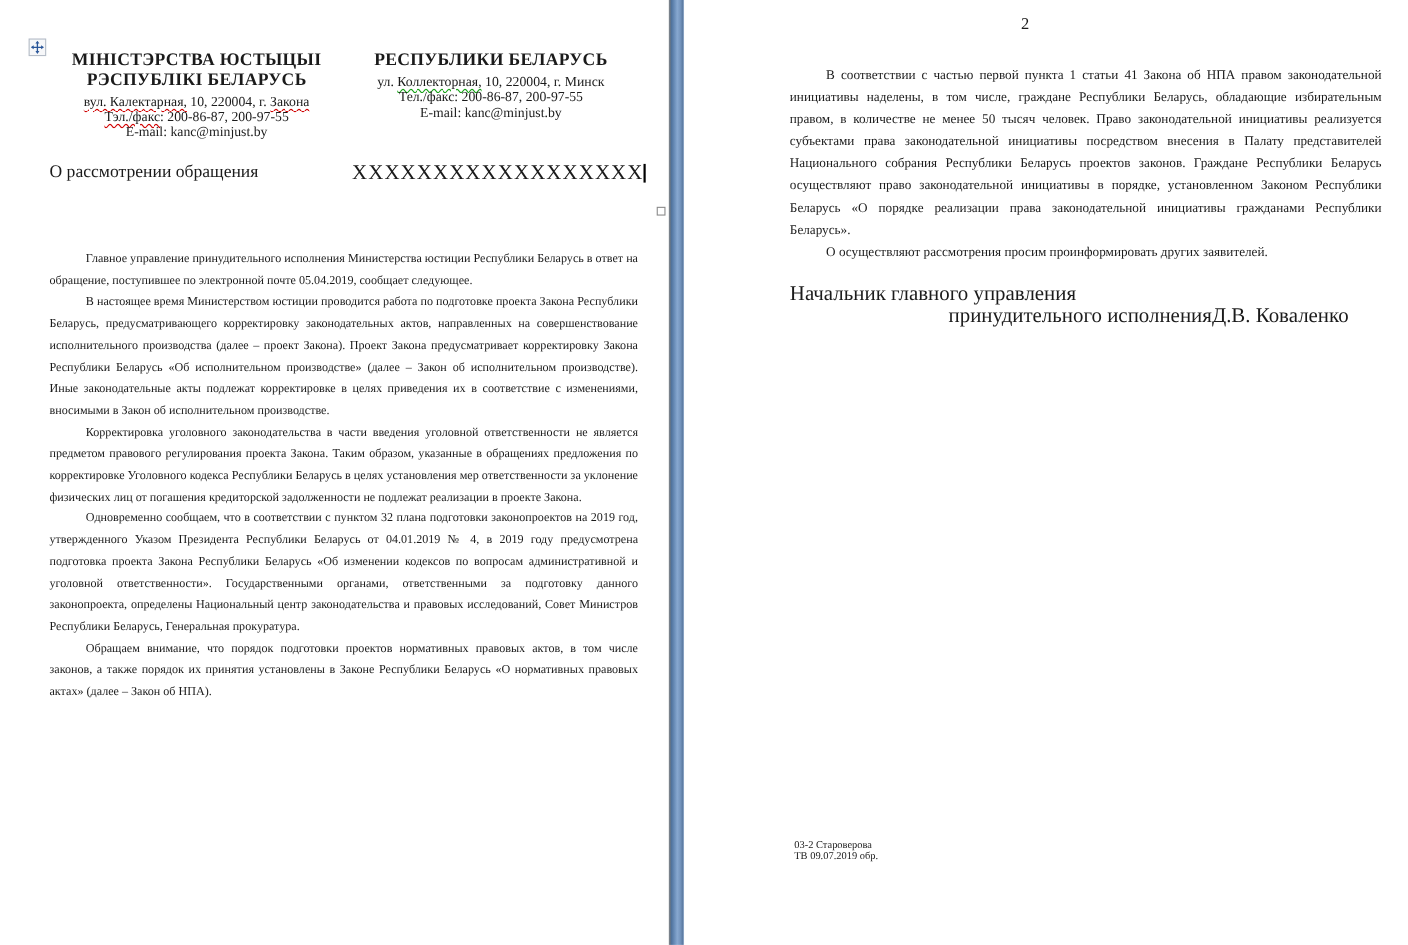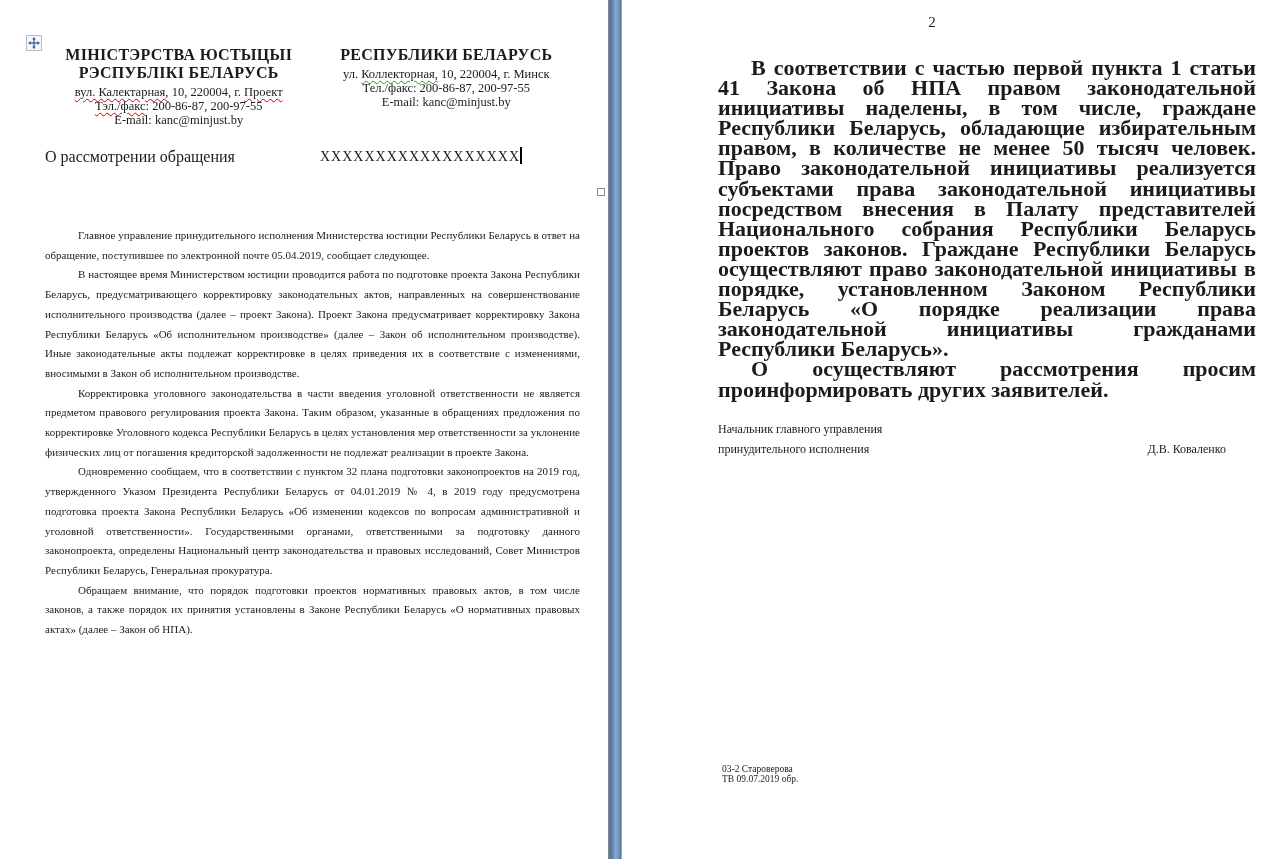--- a/index.html
+++ b/index.html
@@ -25,21 +25,21 @@
   }
 
   .letterhead { position:absolute; left:45px; top:46px; width:535px; display:flex; }
   .lh-col { width:50%; text-align:center; }
   .lh-title { font-weight:bold; font-size:16px; line-height:18px; letter-spacing:0.3px; }
   .lh-addr  { margin-top:3px; font-size:12.5px; line-height:14px; }
   .wavy-red   { text-decoration:underline wavy #d00000 1px; text-underline-offset:2px; }
   .wavy-green { text-decoration:underline wavy #15a015 1px; text-underline-offset:2px; }
 
   .ref-block { position:absolute; left:45px; top:146px; font-size:16px; line-height:21px; white-space:nowrap; }
-  .addressee { position:absolute; left:320px; top:147px; font-size:14px; letter-spacing:1px; white-space:nowrap; }
+  .addressee { position:absolute; left:320px; top:147px; font-size:19px; letter-spacing:1px; white-space:nowrap; }
   .caret { display:inline-block; width:0; height:17px; border-left:2px solid #000; vertical-align:-3px; }
 
   .body-text { font-size:11px; line-height:19.7px; text-align:justify; }
   .body-text p { margin:0; text-indent:33px; }
   .p1-body { position:absolute; left:45px; top:226px; width:535px; }
 
   .square-handle {
     position:absolute; left:597px; top:188px;
     width:8px; height:8px; box-sizing:border-box;
     border:1px solid #8a8a8a; background:#ffffff;
@@ -51,25 +51,25 @@
     background:linear-gradient(to right,
       #93999f 0%, #6c757f 7%,
       #50749f 18%, #6f92bd 40%, #87a8d0 55%,
       #7595be 75%, #5d7ca3 90%, #a9bed8 100%);
   }
 
   
   .page2 { position:absolute; left:622px; top:0; width:658px; height:859px; background:#fff; }
   .page-num { position:absolute; left:240px; top:14px; width:140px; text-align:center; font-size:15px; }
   .p2-body { position:absolute; left:96px; top:58px; width:538px; }
-  .p2-body .body-text2 { font-size:22px; line-height:20.1px; text-align:justify;font-weight:bold; }
+  .p2-body .body-text2 { font-size:12px; line-height:20.1px; text-align:justify; }
   .p2-body p { margin:0; text-indent:33px; }
 
-  .signature { margin-top:19px; font-size:12px; line-height:20px; }
-  .sig-row { display:flex; justify-content:space-between; padding-right:30px; }
+  .signature { margin-top:19px; font-size:19px; line-height:20px; }
+  .sig-row { display:flex; justify-content:flex-end; padding-right:30px; }
 
   .footer-mark { position:absolute; left:100px; top:764px; font-size:9.5px; line-height:10px; }
 </style>
 </head>
 <body>
 
 <div class="canvas">
 
   <div class="page1">
 
@@ -88,21 +88,21 @@
       </svg>
     </div>
 
     <div class="letterhead">
       <div class="lh-col">
         <div class="lh-title">
           <div>МІНІСТЭРСТВА ЮСТЫЦЫІ</div>
           <div>РЭСПУБЛІКІ БЕЛАРУСЬ</div>
         </div>
         <div class="lh-addr">
-          <div><span class="wavy-red">вул. Калектарная,</span><span> 10, 220004, г. </span><span class="wavy-red">Проект</span></div>
+          <div><span class="wavy-red">вул. Калектарная,</span><span> 10, 220004, г. </span><span class="wavy-red">Закона</span></div>
           <div><span class="wavy-red">Тэл./факс</span><span>: 200-86-87, 200-97-55</span></div>
           <div>E-mail: kanc@minjust.by</div>
         </div>
       </div>
       <div class="lh-col">
         <div class="lh-title">
           <div>РЕСПУБЛИКИ БЕЛАРУСЬ</div>
         </div>
         <div class="lh-addr">
           <div><span>ул. </span><span class="wavy-green">Коллекторная,</span><span> 10, 220004, г. Минск</span></div>

